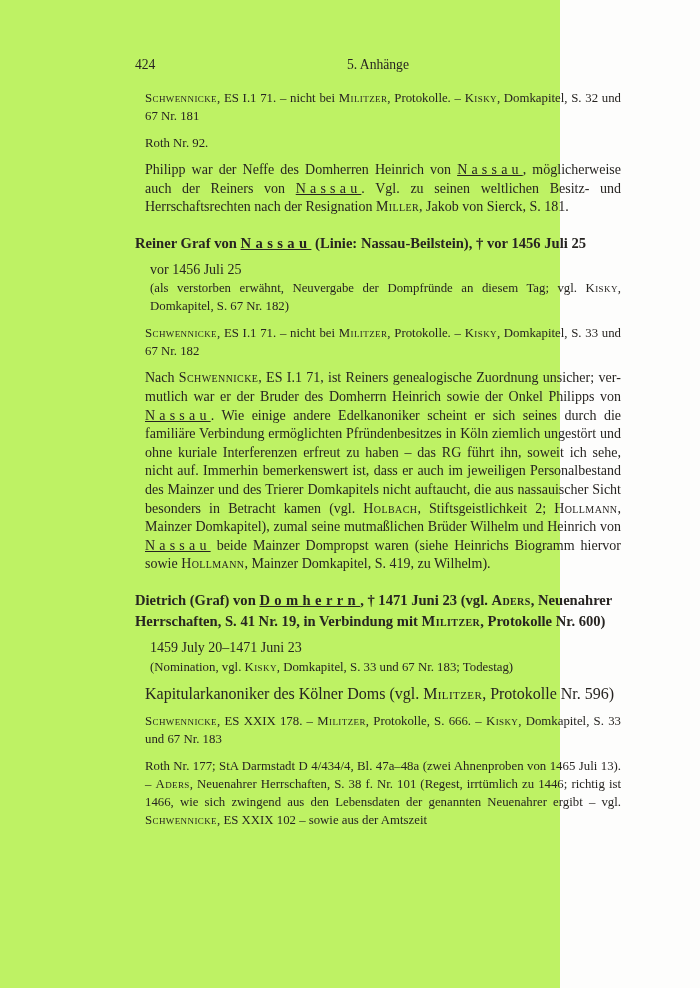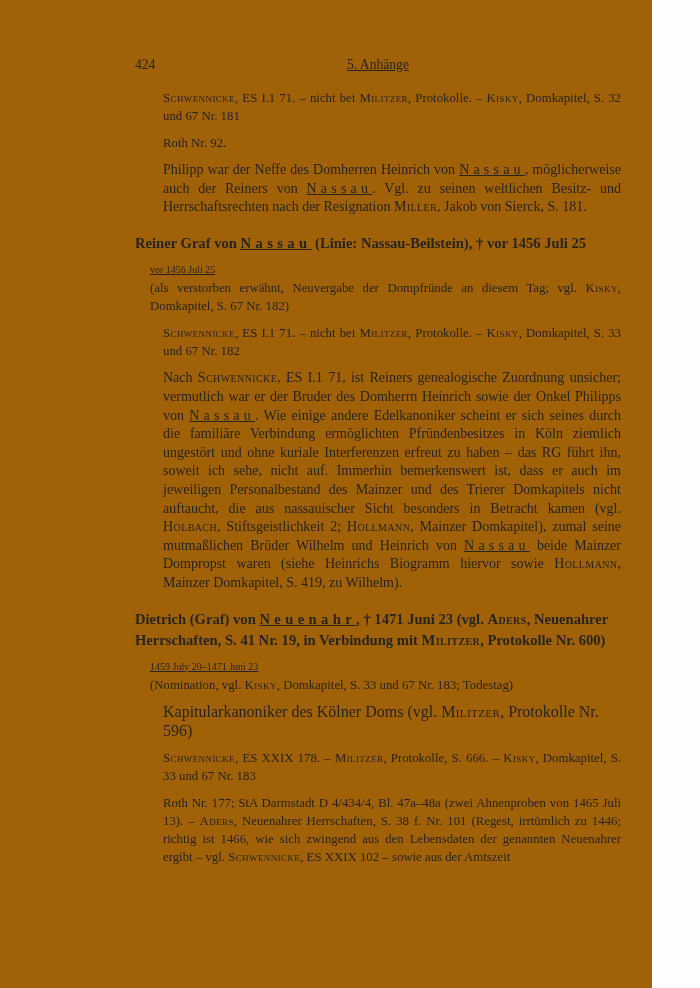--- a/index.html
+++ b/index.html
@@ -5,49 +5,49 @@
   * { margin: 0; padding: 0; box-sizing: border-box; }
   html, body { width: 700px; height: 988px; }
   body {
     background: #fdfdfc;
     color: #272421;
     font-family: "Liberation Serif", "DejaVu Serif", serif;
     overflow: hidden;
   }
   .page {
     position: relative;
-    width: 652px;
+    width: 560px;
     height: 988px;
-    background: #a16207;
+    background: #bef264;
   }
   .text-col {
     position: absolute;
     left: 135px;
     top: 56px;
     width: 486px;
   }
   .page-head {
     display: grid;
     grid-template-columns: 1fr auto 1fr;
     align-items: baseline;
     font-size: 13.6px;
     line-height: 18px;
     margin-bottom: 15px;
   }
   .pagenum { justify-self: start; }
-  .running { justify-self: center; text-decoration: underline; }
+  .running { justify-self: center; }
   .spacer  { justify-self: end; }
 
   p { margin-bottom: 9px; }
-  .ind { margin-left: 28px; }
+  .ind { margin-left: 10px; }
   .just { text-align: justify; hyphens: manual; }
 
   .bib  { font-size: 12.8px; line-height: 18px; }
   .body { font-size: 14px;   line-height: 18.6px; }
-  .date { font-size: 10px; line-height: 18.6px; text-decoration: underline; }
+  .date { font-size: 14px; line-height: 18.6px; }
   .office { font-size: 16px; line-height: 18.6px; }
   .hd {
     font-size: 14.6px;
     line-height: 21px;
     margin-top: 16px;
     margin-bottom: 7px;
   }
   .dates-block { margin-left: 15px; margin-bottom: 9px; }
   .dates-block p { margin: 0; margin-left: 0; }
 
@@ -71,21 +71,21 @@
     <p class="body ind just"><span>Philipp war der Neffe des Domherren Heinrich von </span><span class="sp">Nassau</span><span>, möglicherweise auch der Reiners von </span><span class="sp">Nassau</span><span>. Vgl. zu seinen weltlichen Besitz- und Herrschafts­rechten nach der Resignation </span><span class="sc">Miller</span><span>, Jakob von Sierck, S. 181.</span></p>
 
     <h2 class="hd"><span>Reiner Graf von </span><span class="sp">Nassau</span><span> (Linie: Nassau-Beilstein), † vor 1456 Juli 25</span></h2>
     <div class="dates-block">
       <p class="date"><span>vor 1456 Juli 25</span></p>
       <p class="bib just"><span>(als verstorben erwähnt, Neuvergabe der Dompfründe an diesem Tag; vgl. </span><span class="sc">Kisky</span><span>, Domkapitel, S. 67 Nr. 182)</span></p>
     </div>
     <p class="bib ind just"><span class="sc">Schwennicke</span><span>, ES I.1 71. – nicht bei </span><span class="sc">Militzer</span><span>, Protokolle. – </span><span class="sc">Kisky</span><span>, Domkapitel, S. 33 und 67 Nr. 182</span></p>
     <p class="body ind just"><span>Nach </span><span class="sc">Schwennicke</span><span>, ES I.1 71, ist Reiners genealogische Zuordnung unsicher; ver­mutlich war er der Bruder des Domherrn Heinrich sowie der Onkel Philipps von </span><span class="sp">Nassau</span><span>. Wie einige andere Edelkanoniker scheint er sich seines durch die familiä­re Verbindung ermöglichten Pfründenbesitzes in Köln ziemlich ungestört und ohne kuriale Interferenzen erfreut zu haben – das RG führt ihn, soweit ich sehe, nicht auf. Immerhin bemerkenswert ist, dass er auch im jeweiligen Personalbestand des Mainzer und des Trierer Domkapitels nicht auftaucht, die aus nassauischer Sicht be­sonders in Betracht kamen (vgl. </span><span class="sc">Holbach</span><span>, Stiftsgeistlichkeit 2; </span><span class="sc">Hollmann</span><span>, Main­zer Domkapitel), zumal seine mutmaßlichen Brüder Wilhelm und Heinrich von </span><span class="sp">Nassau</span><span> beide Mainzer Dompropst waren (siehe Heinrichs Biogramm hiervor sowie </span><span class="sc">Hollmann</span><span>, Mainzer Domkapitel, S. 419, zu Wilhelm).</span></p>
 
-    <h2 class="hd"><span>Dietrich (Graf) von </span><span class="sp">Neuenahr</span><span>, † 1471 Juni 23 (vgl. </span><span class="sc">Aders</span><span>, Neuenahrer Herrschaften, S. 41 Nr. 19, in Verbindung mit </span><span class="sc">Militzer</span><span>, Protokolle Nr. 600)</span></h2>
+    <h2 class="hd"><span>Dietrich (Graf) von </span><span class="sp">Domherrn</span><span>, † 1471 Juni 23 (vgl. </span><span class="sc">Aders</span><span>, Neuenahrer Herrschaften, S. 41 Nr. 19, in Verbindung mit </span><span class="sc">Militzer</span><span>, Protokolle Nr. 600)</span></h2>
     <div class="dates-block">
       <p class="date"><span>1459 July 20–1471 Juni 23</span></p>
       <p class="bib just"><span>(Nomination, vgl. </span><span class="sc">Kisky</span><span>, Domkapitel, S. 33 und 67 Nr. 183; Todestag)</span></p>
     </div>
     <p class="office ind"><span>Kapitularkanoniker des Kölner Doms (vgl. </span><span class="sc">Militzer</span><span>, Protokolle Nr. 596)</span></p>
     <p class="bib ind just"><span class="sc">Schwennicke</span><span>, ES XXIX 178. – </span><span class="sc">Militzer</span><span>, Protokolle, S. 666. – </span><span class="sc">Kisky</span><span>, Domkapitel, S. 33 und 67 Nr. 183</span></p>
     <p class="bib ind just"><span>Roth Nr. 177; StA Darmstadt D 4/434/4, Bl. 47a–48a (zwei Ahnenproben von 1465 Juli 13). – </span><span class="sc">Aders</span><span>, Neuenahrer Herrschaften, S. 38 f. Nr. 101 (Regest, irrtümlich zu 1446; richtig ist 1466, wie sich zwingend aus den Lebensdaten der genannten Neuenahrer ergibt – vgl. </span><span class="sc">Schwennicke</span><span>, ES XXIX 102 – sowie aus der Amtszeit</span></p>
 
   </div>
 </div>

